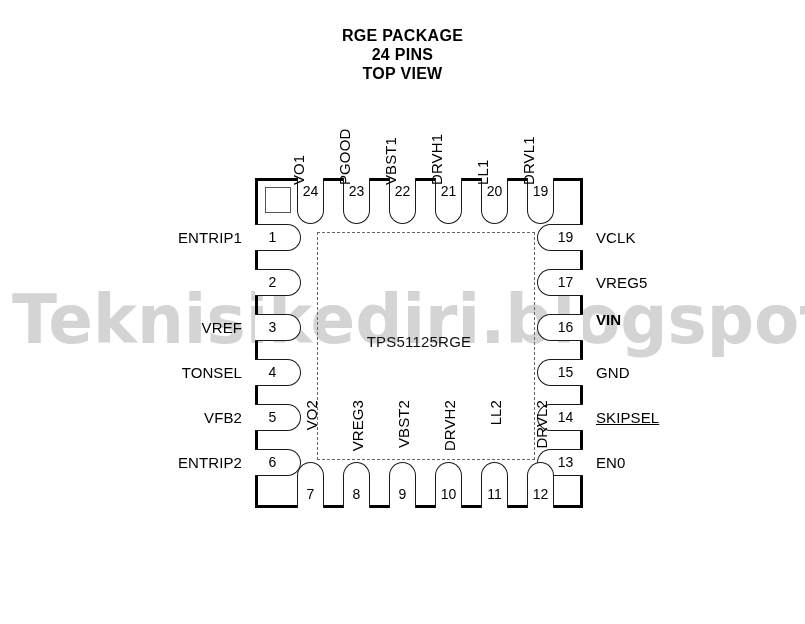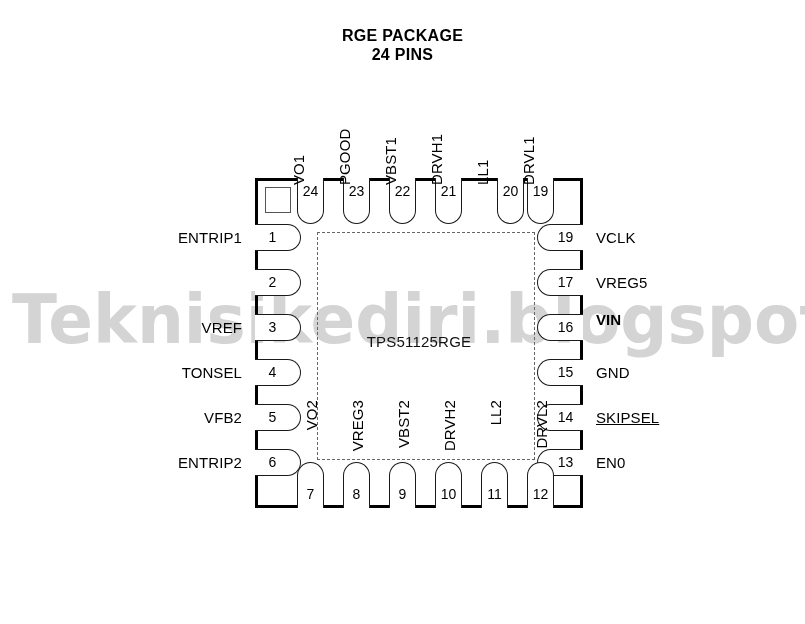--- a/index.html
+++ b/index.html
@@ -190,20 +190,21 @@
   }
 </style>
 </head>
 <body>
 
 <div id="page">
 
   <div id="title-block">
     <div class="title-line">RGE PACKAGE</div>
     <div class="title-line">24 PINS</div>
+    <div class="title-line">TOP VIEW</div>
   </div>
 
   <div id="watermark">Teknisikediri.blogspot.com</div>
 
   <div id="package-body"></div>
 
   <div id="pin1-marker"></div>
 
   <div id="thermal-pad"></div>
 
@@ -222,21 +223,21 @@
   <div class="pin pin-top" style="left:389px; top:178px;">
     <span class="pin-num">22</span>
   </div>
   <div class="sig-label sig-top" style="left:399px; top:168px;">VBST1</div>
 
   <div class="pin pin-top" style="left:435px; top:178px;">
     <span class="pin-num">21</span>
   </div>
   <div class="sig-label sig-top" style="left:445px; top:168px;">DRVH1</div>
 
-  <div class="pin pin-top" style="left:481px; top:178px;margin-left:16px;">
+  <div class="pin pin-top" style="left:481px; top:178px;">
     <span class="pin-num">20</span>
   </div>
   <div class="sig-label sig-top" style="left:491px; top:168px;">LL1</div>
 
   <div class="pin pin-top" style="left:527px; top:178px;">
     <span class="pin-num">19</span>
   </div>
   <div class="sig-label sig-top" style="left:537px; top:168px;">DRVL1</div>
 
   <div class="pin pin-left" style="left:255px; top:224px;">

